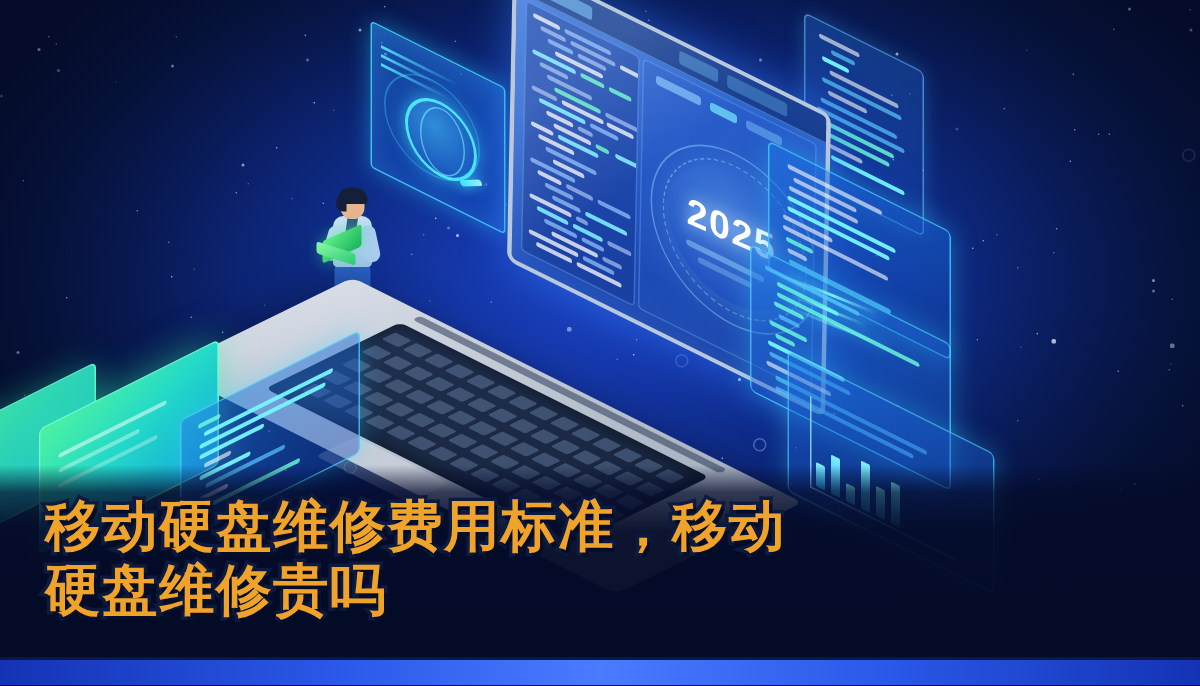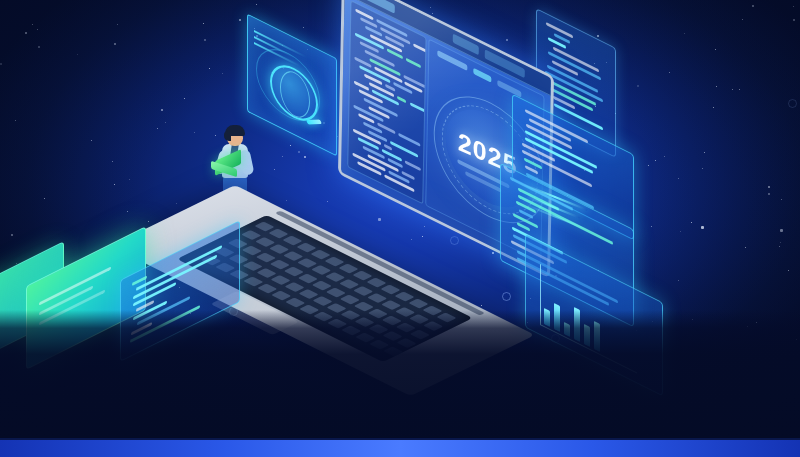--- a/index.html
+++ b/index.html
@@ -576,16 +576,18 @@
       <div class="hline" style="left:12px;top:29px;width:43px;background:rgba(120,245,255,.95)"></div>
       <div class="hline" style="left:15px;top:36px;width:18px;background:rgba(255,255,255,.6)"></div>
       <div class="hline" style="left:12px;top:43px;width:34px;background:rgba(120,245,255,.95)"></div>
       <div class="hline" style="left:16px;top:50px;width:53px;background:rgba(90,200,255,.7)"></div>
       <div class="hline" style="left:10px;top:57px;width:21px;background:rgba(255,255,255,.6)"></div>
       <div class="hline" style="left:9px;top:64px;width:70px;background:rgba(110,255,220,.8)"></div>
     </div>
 
   <div class="band"></div>
   <div class="title">
+    <span>移动硬盘维修费用标准，移动</span>
+    <span>硬盘维修贵吗</span>
   </div>
   <div class="bottom-bar2"></div>
   <div class="bottom-bar"></div>
 </div>
 
 </body></html>

